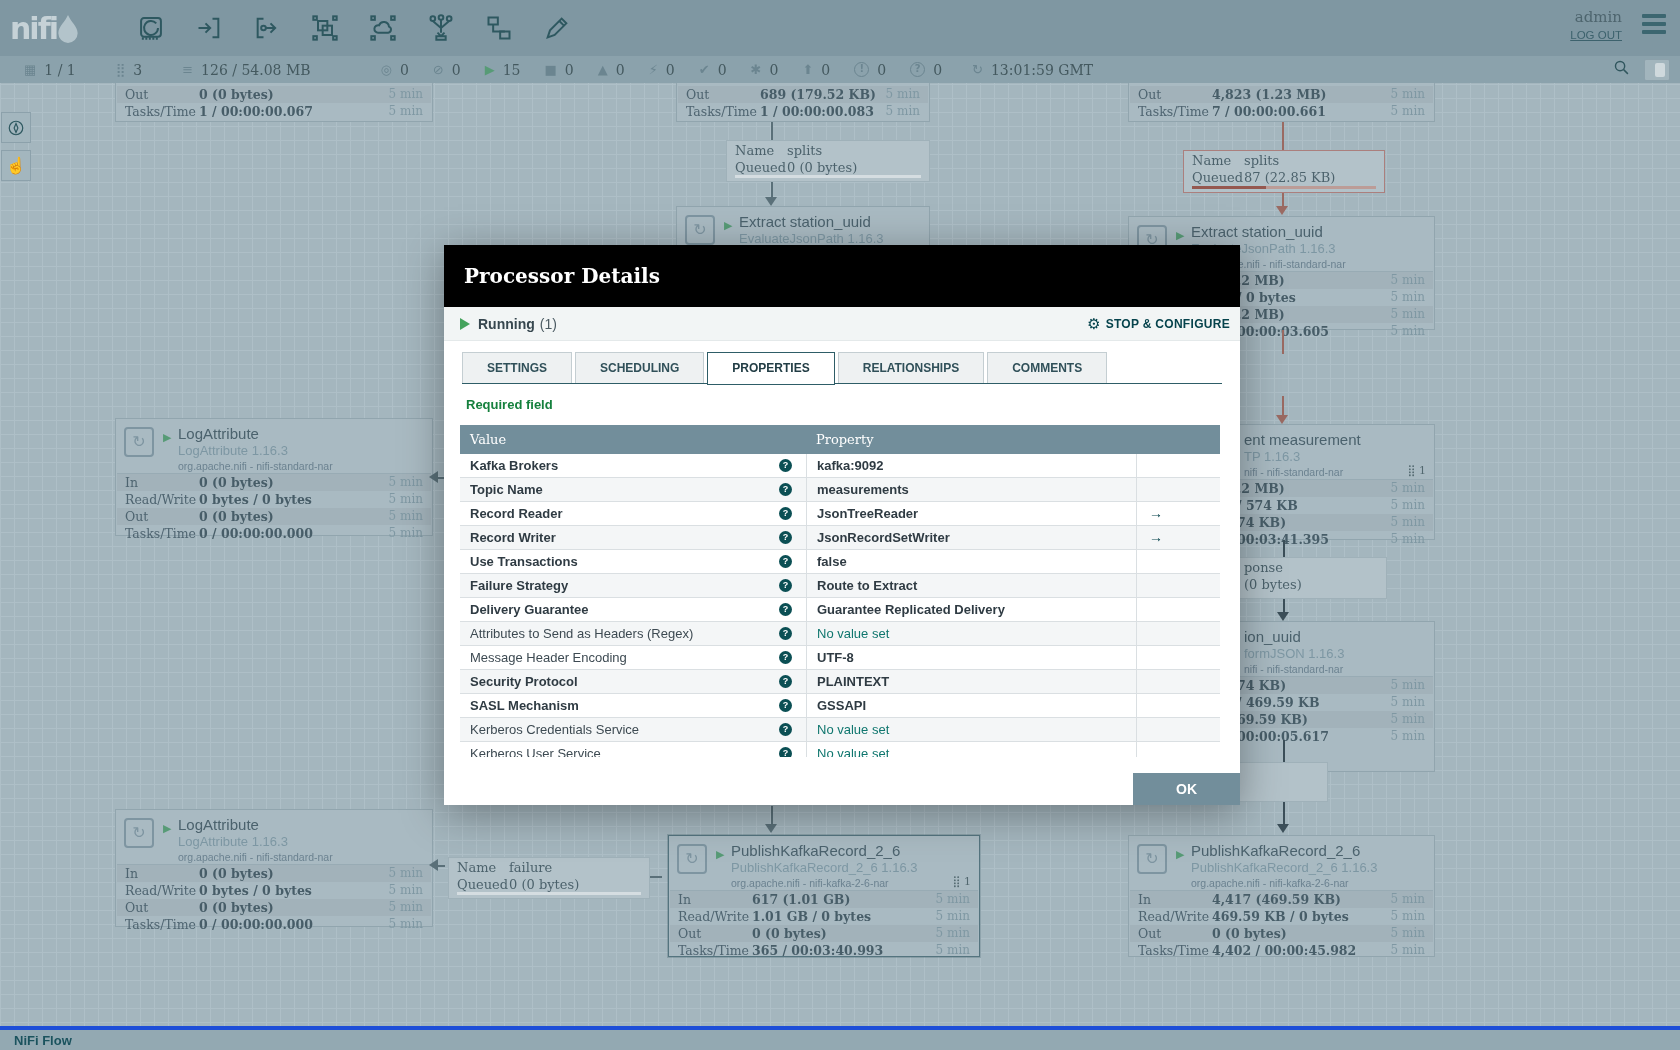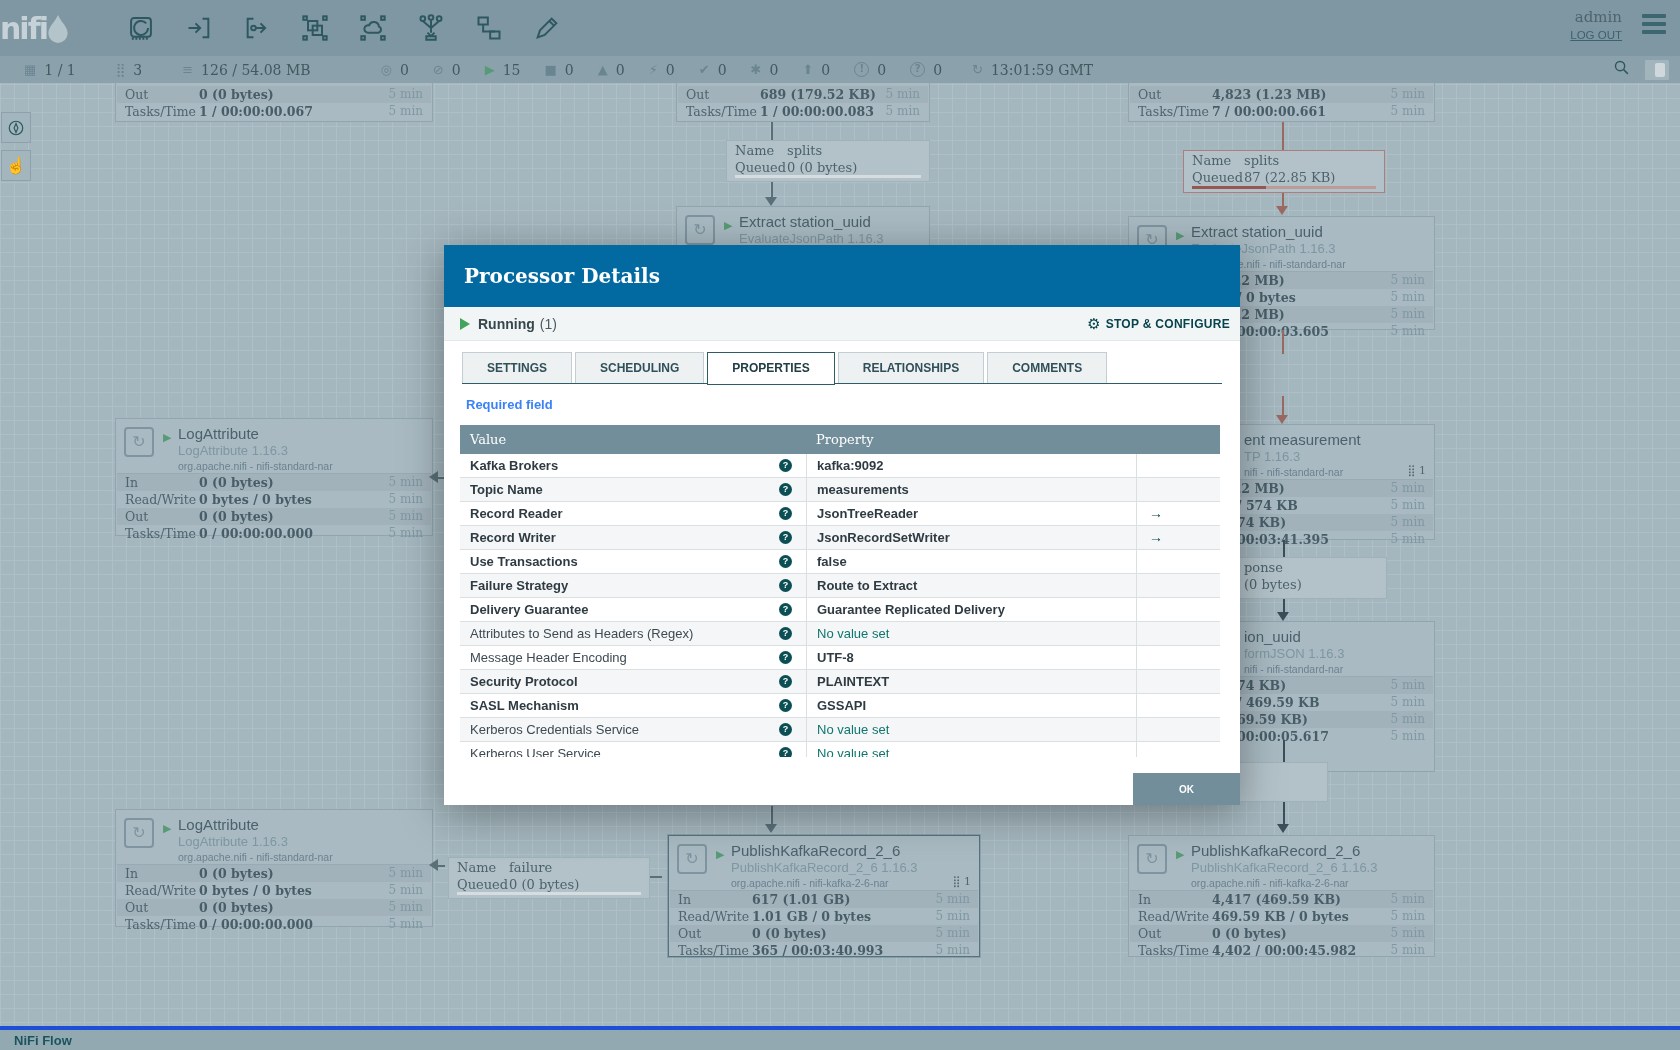--- a/index.html
+++ b/index.html
@@ -1,21 +1,21 @@
 <!DOCTYPE html>
 <html><head>
 <meta charset="utf-8">
 <style>
   * { margin:0; padding:0; box-sizing:border-box; }
   html,body { width:1680px; height:1050px; overflow:hidden; font-family:"Liberation Sans", sans-serif; }
   .screen { position:relative; width:1680px; height:1050px; background:#a4b6be; }
 
   
   .app-header { position:absolute; top:0; left:0; right:0; height:56px; background:#7f97a2; z-index:6; display:flex; align-items:center; }
-  .logo { display:flex; align-items:center; width:112px; }
+  .logo { display:flex; align-items:center; margin-left:10px; width:112px; }
   .logo-text { font-family:"DejaVu Sans", sans-serif; font-weight:bold; font-size:30px; color:#c6d2d7; letter-spacing:-2px; }
   .logo-drop { margin-left:-2px; margin-top:2px; }
   .tb-icon { width:30px; height:30px; margin:0 14px; display:flex; align-items:center; justify-content:center; }
   .tb-icon svg { stroke:#2e5860; fill:none; stroke-width:1.7; }
   .user-area { position:absolute; right:58px; top:8px; text-align:right; }
   .username { font-family:"DejaVu Serif", serif; font-size:15px; color:#4e656e; display:block; }
   .logout { font-size:11.5px; color:#3d626d; text-decoration:underline; display:block; margin-top:3px; cursor:pointer; }
   .hamburger { position:absolute; right:14px; top:14px; width:24px; cursor:pointer; }
   .hamburger span { display:block; height:4px; background:#3c6670; border-radius:1px; margin-bottom:4px; }
 
@@ -80,45 +80,45 @@
   .arr-down.c-dark { background:none; border-top:9px solid #3c4f59; }
   .arr-down.c-red  { background:none; border-top:9px solid #9a6a62; }
   .arr-left { position:absolute; width:0; height:0; border-top:6px solid transparent; border-bottom:6px solid transparent; border-right:9px solid #5a7079; background:none; }
 
   
   .flow-footer { position:absolute; left:0; right:0; bottom:0; height:24px; background:#93a9b2; border-top:4px solid #1d4ed8; z-index:6; display:flex; align-items:center; }
   .breadcrumb { margin-left:14px; font-size:13px; font-weight:600; color:#1b535e; cursor:pointer; }
 
   
   .modal { position:absolute; left:444px; top:245px; width:796px; height:560px; background:#ffffff; z-index:10; box-shadow:0 8px 40px rgba(0,0,0,.35); }
-  .m-head { position:absolute; top:0; left:0; right:0; height:62px; background:#0369a1; color:#fff; display:flex; align-items:center; }
+  .m-head { position:absolute; top:0; left:0; right:0; height:62px; background:#000000; color:#fff; display:flex; align-items:center; }
   .m-title { font-family:"DejaVu Serif", serif; font-size:20px; font-weight:bold; margin-left:20px; }
   .m-status { position:absolute; top:62px; left:0; right:0; height:34px; background:#f2f5f5; border-bottom:1px solid #e4e9ea; display:flex; align-items:center; }
   .run-play { width:0; height:0; border-top:6px solid transparent; border-bottom:6px solid transparent; border-left:10px solid #44a35c; margin-left:16px; }
   .run-text { margin-left:8px; font-size:14px; color:#37474f; font-weight:bold; }
   .run-count { margin-left:5px; font-size:14px; color:#4c5b63; }
   .m-action { position:absolute; right:10px; display:flex; align-items:center; cursor:pointer; }
   .gear { font-size:15px; color:#06434c; margin-right:5px; font-family:"DejaVu Sans", sans-serif; }
   .m-action-label { font-size:12px; font-weight:bold; color:#06434c; letter-spacing:.3px; }
   .m-tabs { position:absolute; top:107px; left:18px; right:18px; height:32px; border-bottom:1px solid #2e5d67; display:flex; }
   .tab { height:31px; line-height:31px; padding:0 24px; font-size:12px; font-weight:bold; color:#305059; background:#eef1f2; border:1px solid #c4ced2; border-bottom:none; margin-right:3px; text-align:center; cursor:pointer; }
   .tab.active { background:#fff; border:1px solid #2e5d67; height:33px; margin-bottom:-1px; color:#223d45; }
-  .m-required { position:absolute; top:152px; left:22px; font-size:13px; font-weight:600; color:#3b82f6; }
+  .m-required { position:absolute; top:152px; left:22px; font-size:13px; font-weight:600; color:#15803d; }
   .m-table { position:absolute; top:180px; left:16px; width:760px; height:332px; overflow:hidden; }
   .thead { display:grid; grid-template-columns:346px 414px; height:29px; line-height:29px; background:#728e9b; color:#fff; font-family:"DejaVu Serif", serif; font-size:13px; }
   .thead div { padding-left:10px; }
   .prow { display:grid; grid-template-columns:346px 330px 84px; height:24px; line-height:23px; border-bottom:1px solid #dadfe2; font-size:13px; }
   .prow.alt { background:#f4f6f7; }
   .pname { padding-left:10px; color:#3d4a52; position:relative; white-space:nowrap; }
   .pname.req { font-weight:bold; color:#2f3b43; }
   .help { position:absolute; right:14px; top:5px; width:13px; height:13px; border-radius:50%; background:#0b4f54; color:#fff; font-size:9px; line-height:13px; text-align:center; font-weight:bold; cursor:pointer; }
   .pval { padding-left:10px; border-left:1px solid #dadfe2; font-weight:600; color:#2f3b43; white-space:nowrap; }
   .pval.unset { font-weight:400; color:#0f766e; }
   .parrow { border-left:1px solid #dadfe2; padding-left:12px; color:#06434c; font-weight:bold; font-size:14px; cursor:pointer; }
-  .ok-btn { position:absolute; right:0; bottom:0; width:107px; height:32px; background:#728e9b; color:#fff; border:none; font-size:10px; font-weight:bold; cursor:pointer; font-family:"Liberation Sans", sans-serif; }
+  .ok-btn { position:absolute; right:0; bottom:0; width:107px; height:32px; background:#728e9b; color:#fff; border:none; font-size:14px; font-weight:bold; cursor:pointer; font-family:"Liberation Sans", sans-serif; }
 </style>
 </head>
 <body>
 
 <div class="screen">
 
   <div class="canvas">
 
     <div class="palette-btn" style="top:112px;">
       <svg width="18" height="18" viewBox="0 0 24 24">

